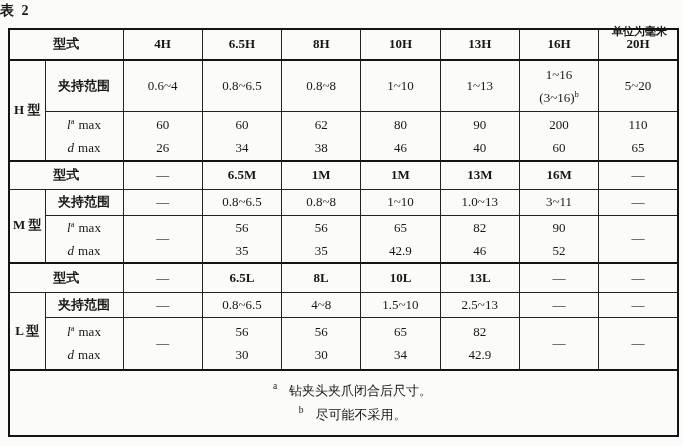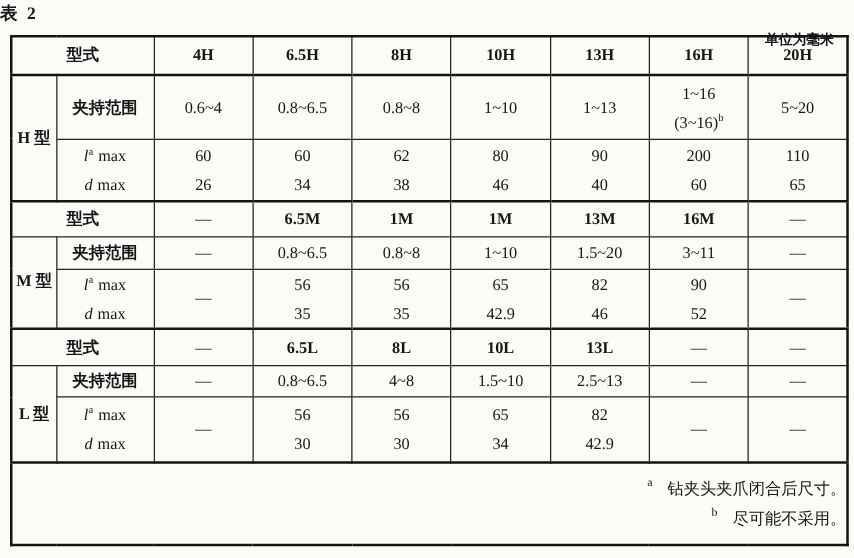--- a/index.html
+++ b/index.html
@@ -34,21 +34,21 @@
   }
   .b{font-weight:bold;}
   tr.thick td{border-top:2.2px solid #141414;}
   tr.hdr td{border-bottom:2.2px solid #141414;}
   .two div{line-height:23px;}
   .ldlab div{line-height:23px;}
   .ldlab i{font-style:italic;}
   sup{font-size:8.5px;vertical-align:super;line-height:0;}
   .word{margin-left:4px;}
   td.notes{
-    text-align:right;vertical-align:middle;
+    text-align:center;vertical-align:middle;
     padding-left:18px;font-size:13px;
   }
   td.notes .note-line{line-height:24px;}
   td.notes sup{margin-right:12px;font-size:9.5px;}
 </style>
 </head>
 <body>
 
 <div class="page">
 
@@ -141,21 +141,21 @@
       <td>—</td>
     </tr>
 
     <tr style="height:26px">
       <td rowspan="2" class="b">M 型</td>
       <td class="b">夹持范围</td>
       <td>—</td>
       <td>0.8~6.5</td>
       <td>0.8~8</td>
       <td>1~10</td>
-      <td>1.5~20</td>
+      <td>1.0~13</td>
       <td>3~11</td>
       <td>—</td>
     </tr>
 
     <tr style="height:47px">
       <td class="ldlab">
         <div><i>l</i><sup>a</sup><span class="word">max</span></div>
         <div><i>d</i><span class="word">max</span></div>
       </td>
       <td>—</td>

